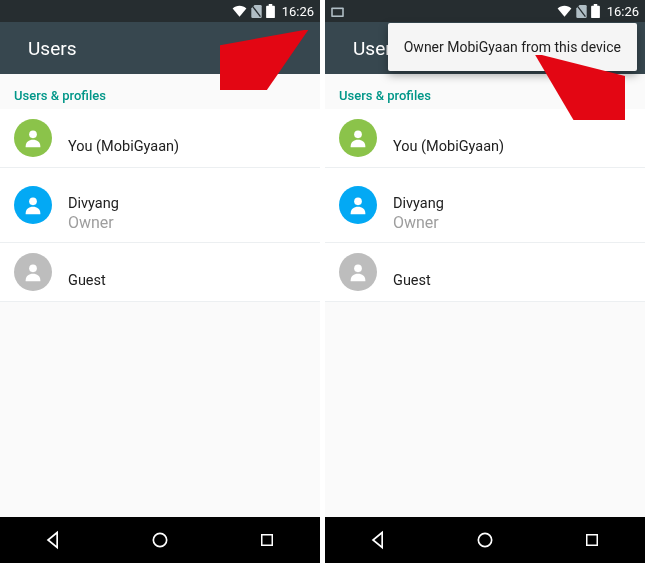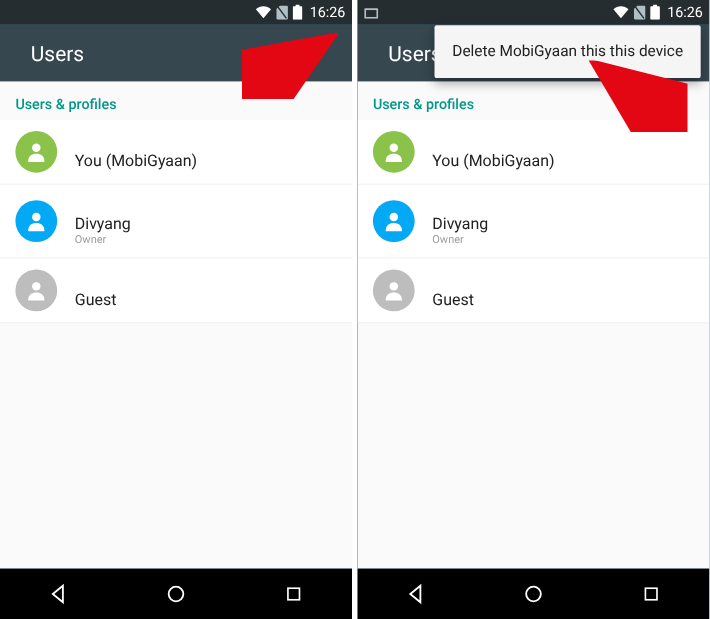--- a/index.html
+++ b/index.html
@@ -11,21 +11,21 @@
     display: flex;
     overflow: hidden;
     position: relative;
   }
   .screen {
     width: 320px;
     height: 563px;
     position: relative;
     display: flex;
     flex-direction: column;
-    background: #0c4a6e;
+    background: #737373;
     overflow: hidden;
   }
   .gap { width: 5px; background: #fff; }
   .status-bar {
     height: 22px;
     background: #262d30;
     color: #fff;
     display: flex;
     justify-content: flex-end;
     align-items: center;
@@ -75,21 +75,21 @@
     width: 38px; height: 38px; border-radius: 50%;
     display: flex; align-items: center; justify-content: center;
     flex-shrink: 0;
   }
   .avatar.green { background: #8bc34a; }
   .avatar.blue  { background: #03a9f4; }
   .avatar.gray  { background: #bdbdbd; }
   .avatar svg { display: block; }
   .user-text { display: flex; flex-direction: column; margin-top: 17px; }
   .user-name { font-size: 14.5px; color: #212121; }
-  .user-sub { font-size: 10px; color: #9e9e9e; margin-top: 1px; }
+  .user-sub { font-size: 16px; color: #9e9e9e; margin-top: 1px; }
   .nav-bar {
     height: 46px;
     background: #000;
     display: flex;
     justify-content: space-around;
     align-items: center;
   }
   .nav-btn { width: 60px; display:flex; justify-content:center; align-items:center; cursor:pointer; }
   .nav-btn svg { display:block; }
   .popup-menu {
@@ -320,21 +320,21 @@
         </svg>
     </div>
     <div class="nav-btn">
       <svg width="18" height="18" viewBox="0 0 24 24">
           <rect x="5" y="5" width="14" height="14" fill="none" stroke="#fff" stroke-width="2"></rect>
         </svg>
     </div>
   </div>
 
   <div class="popup-menu">
-    <div class="popup-item">Delete MobiGyaan this this device</div>
+    <div class="popup-item">Owner MobiGyaan from this device</div>
   </div>
 
   <svg class="arrow" style="left:205px; top:55px;" width="95" height="65">
     <defs>
         <marker id="ah2" markerWidth="12" markerHeight="12" refX="10" refY="5" orient="auto">
           <path d="M0 0L12 5L0 10z" fill="#e30613"></path>
         </marker>
       </defs>
     <line x1="80" y1="55" x2="20" y2="10" stroke="#e30613" stroke-width="10" marker-end="url(#ah2)"></line>
   </svg>

